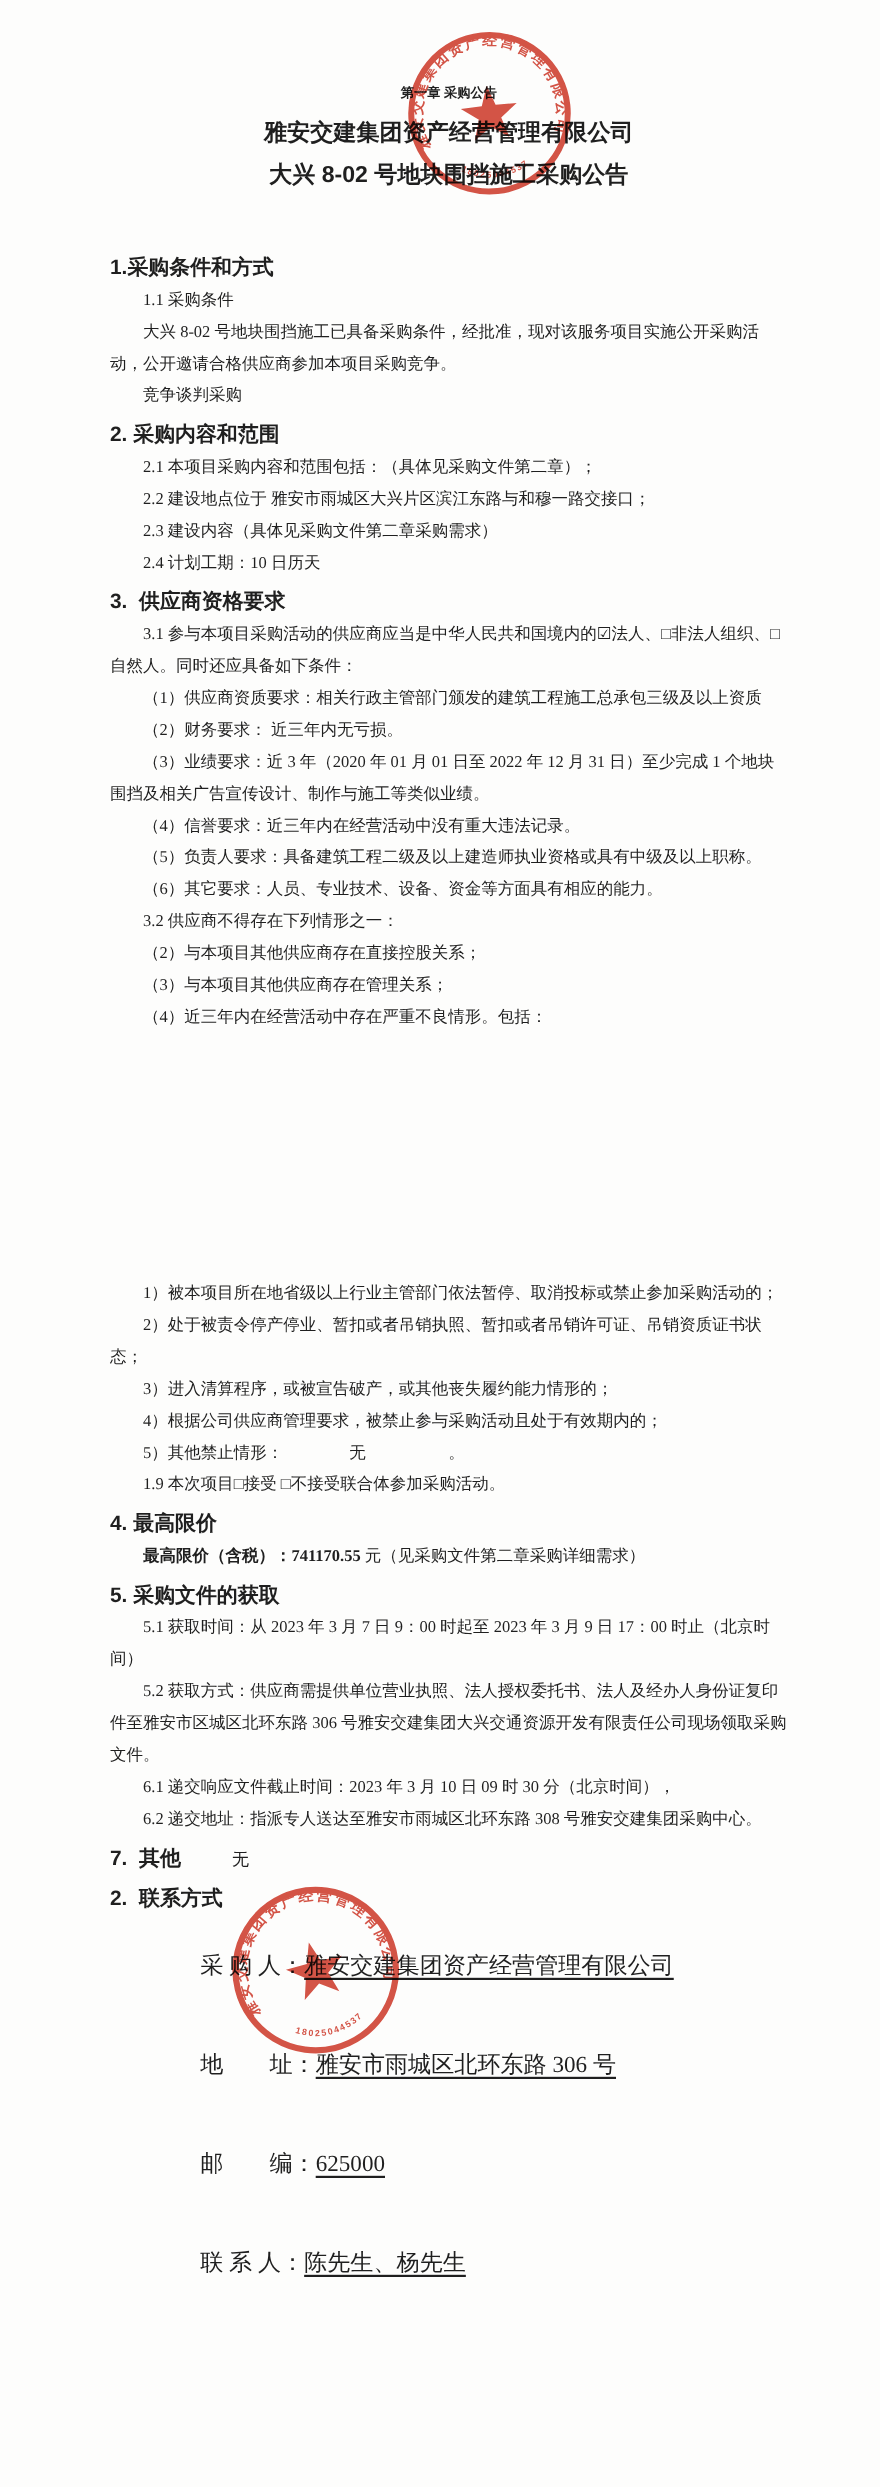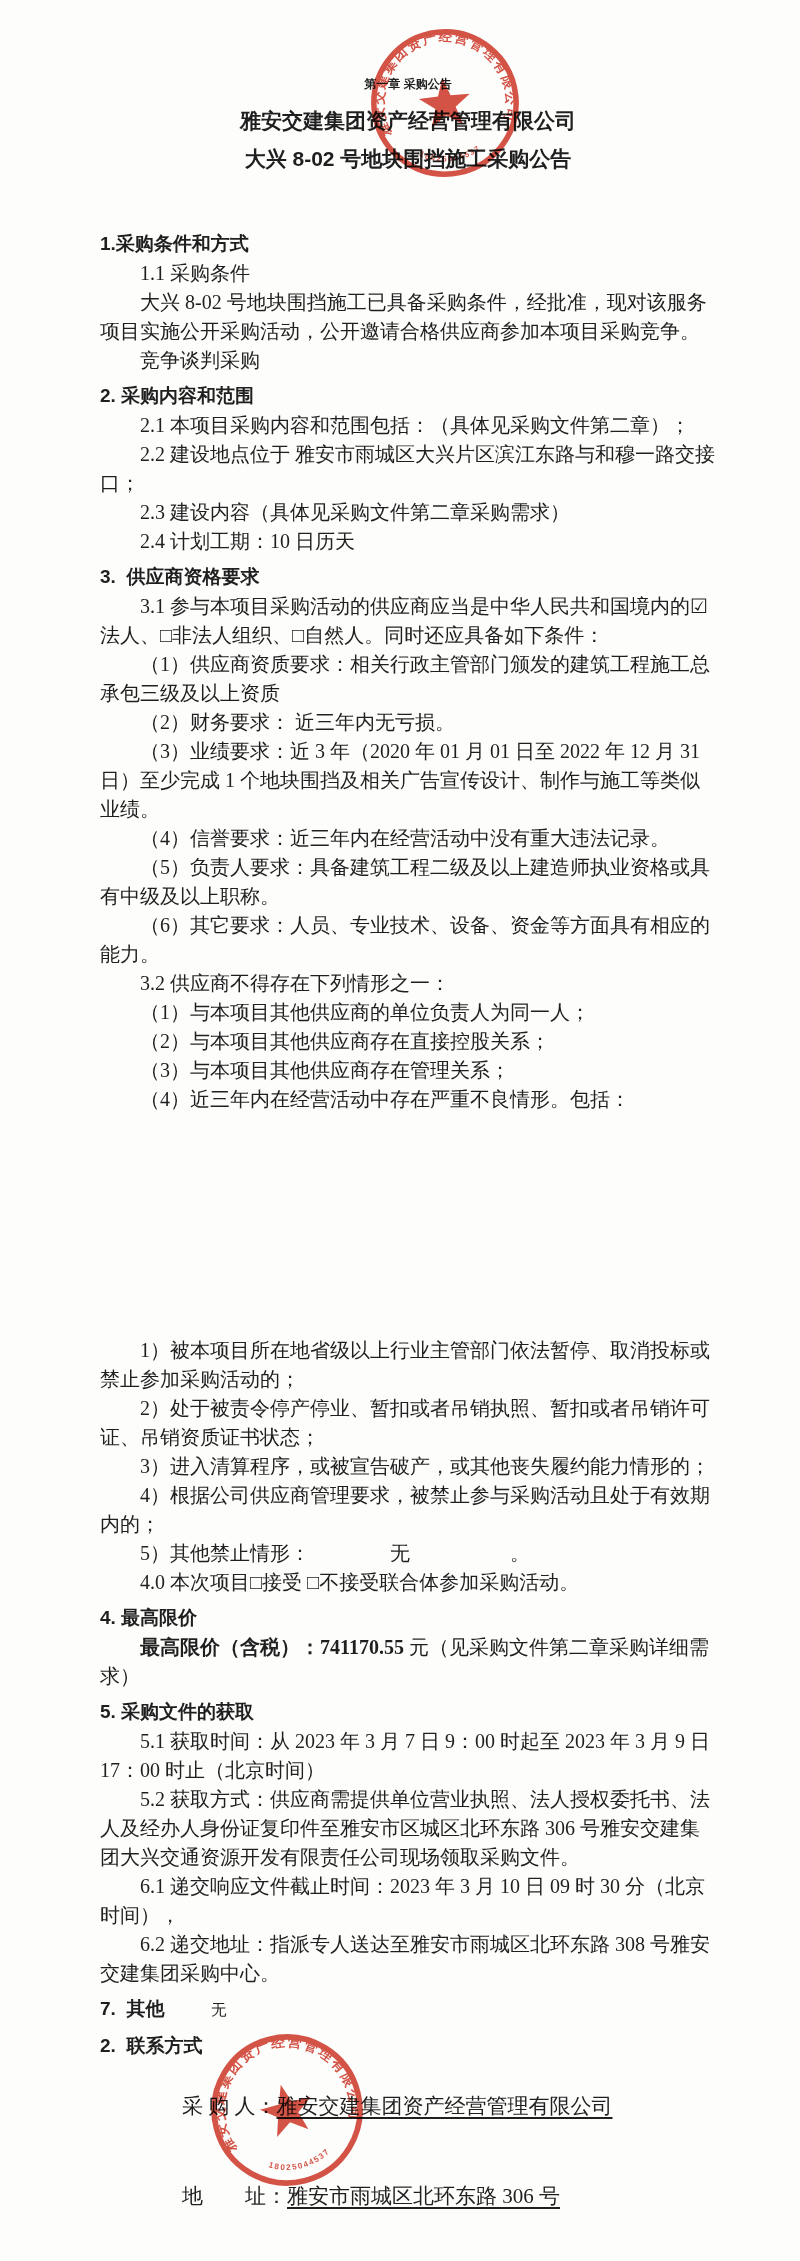--- a/index.html
+++ b/index.html
@@ -33,21 +33,21 @@
     white-space: pre-wrap;
   }
   .h1x { margin-top: 50px; }
   .h .u {
     font-family: "Liberation Serif", "DejaVu Serif", serif;
     font-weight: normal;
     font-size: 15.5px;
   }
 
   p, .item {
-    font-size: 20px;
+    font-size: 15px;
     line-height: 29px;
     margin: 0;
     text-indent: 2em;
     white-space: pre-wrap;
   }
   .u { text-underline-offset: 4px; }
   .b { font-weight: bold; }
   .spacer { height: 222px; }
 
   .contact-wrap { position: relative; }
@@ -111,33 +111,32 @@
 
     <div class="h">3.  供应商资格要求</div>
     <p>3.1 参与本项目采购活动的供应商应当是中华人民共和国境内的☑法人、□非法人组织、□自然人。同时还应具备如下条件：</p>
     <p class="item"><span>（1）供应商资质要求：</span><span class="u">相关行政主管部门颁发的建筑工程施工总承包三级及以上资质</span></p>
     <p class="item"><span>（2）财务要求：</span><span class="u"> 近三年内无亏损。</span></p>
     <p class="item"><span>（3）业绩要求：</span><span class="u">近 3 年（2020 年 01 月 01 日至 2022 年 12 月 31 日）至少完成 1 个地块围挡及相关广告宣传设计、制作与施工等类似业绩。</span></p>
     <p class="item"><span>（4）信誉要求：</span><span class="u">近三年内在经营活动中没有重大违法记录。</span></p>
     <p class="item"><span>（5）负责人要求：</span><span class="u">具备建筑工程二级及以上建造师执业资格或具有中级及以上职称。</span></p>
     <p class="item"><span>（6）其它要求：</span><span class="u">人员、专业技术、设备、资金等方面具有相应的能力。</span></p>
     <p>3.2 供应商不得存在下列情形之一：</p>
-    <p class="item">（1）与本项目其他供应商的单位负责人为同一人；</p>
     <p class="item">（2）与本项目其他供应商存在直接控股关系；</p>
     <p class="item">（3）与本项目其他供应商存在管理关系；</p>
     <p class="item">（4）近三年内在经营活动中存在严重不良情形。包括：</p>
 
     <div class="spacer"></div>
 
     <p class="item">1）被本项目所在地省级以上行业主管部门依法暂停、取消投标或禁止参加采购活动的；</p>
     <p class="item">2）处于被责令停产停业、暂扣或者吊销执照、暂扣或者吊销许可证、吊销资质证书状态；</p>
     <p class="item">3）进入清算程序，或被宣告破产，或其他丧失履约能力情形的；</p>
     <p class="item">4）根据公司供应商管理要求，被禁止参与采购活动且处于有效期内的；</p>
     <p class="item"><span>5）其他禁止情形：</span><span class="u">　　　　无　　　　　</span><span>。</span></p>
-    <p>4.0 本次项目□接受 □不接受联合体参加采购活动。</p>
+    <p>1.9 本次项目□接受 □不接受联合体参加采购活动。</p>
 
     <div class="h">4. 最高限价</div>
     <p><span class="b">最高限价（含税）：</span><span class="u b">741170.55</span><span> 元（见采购文件第二章采购详细需求）</span></p>
 
     <div class="h">5. 采购文件的获取</div>
     <p><span>5.1 获取时间：从 </span><span class="u">2023</span><span> 年 </span><span class="u">3</span><span> 月 </span><span class="u">7</span><span> 日 9：00 时起至 </span><span class="u">2023</span><span> 年 </span><span class="u">3</span><span> 月 </span><span class="u">9</span><span> 日 17：00 时止（北京时间）</span></p>
     <p><span>5.2 获取方式：</span><span class="u">供应商需提供单位营业执照、法人授权委托书、法人及经办人身份证复印件至雅安市区城区北环东路 306 号雅安交建集团大兴交通资源开发有限责任公司现场领取采购文件。</span></p>
 
     <p><span>6.1 递交响应文件截止时间：</span><span class="u">2023 年 3 月 10 日 09 时 30 分</span><span>（北京时间），</span></p>
     <p><span>6.2 递交地址：指派专人送达至</span><span class="u">雅安市雨城区北环东路 308 号雅安交建集团采购中心</span><span>。</span></p>

